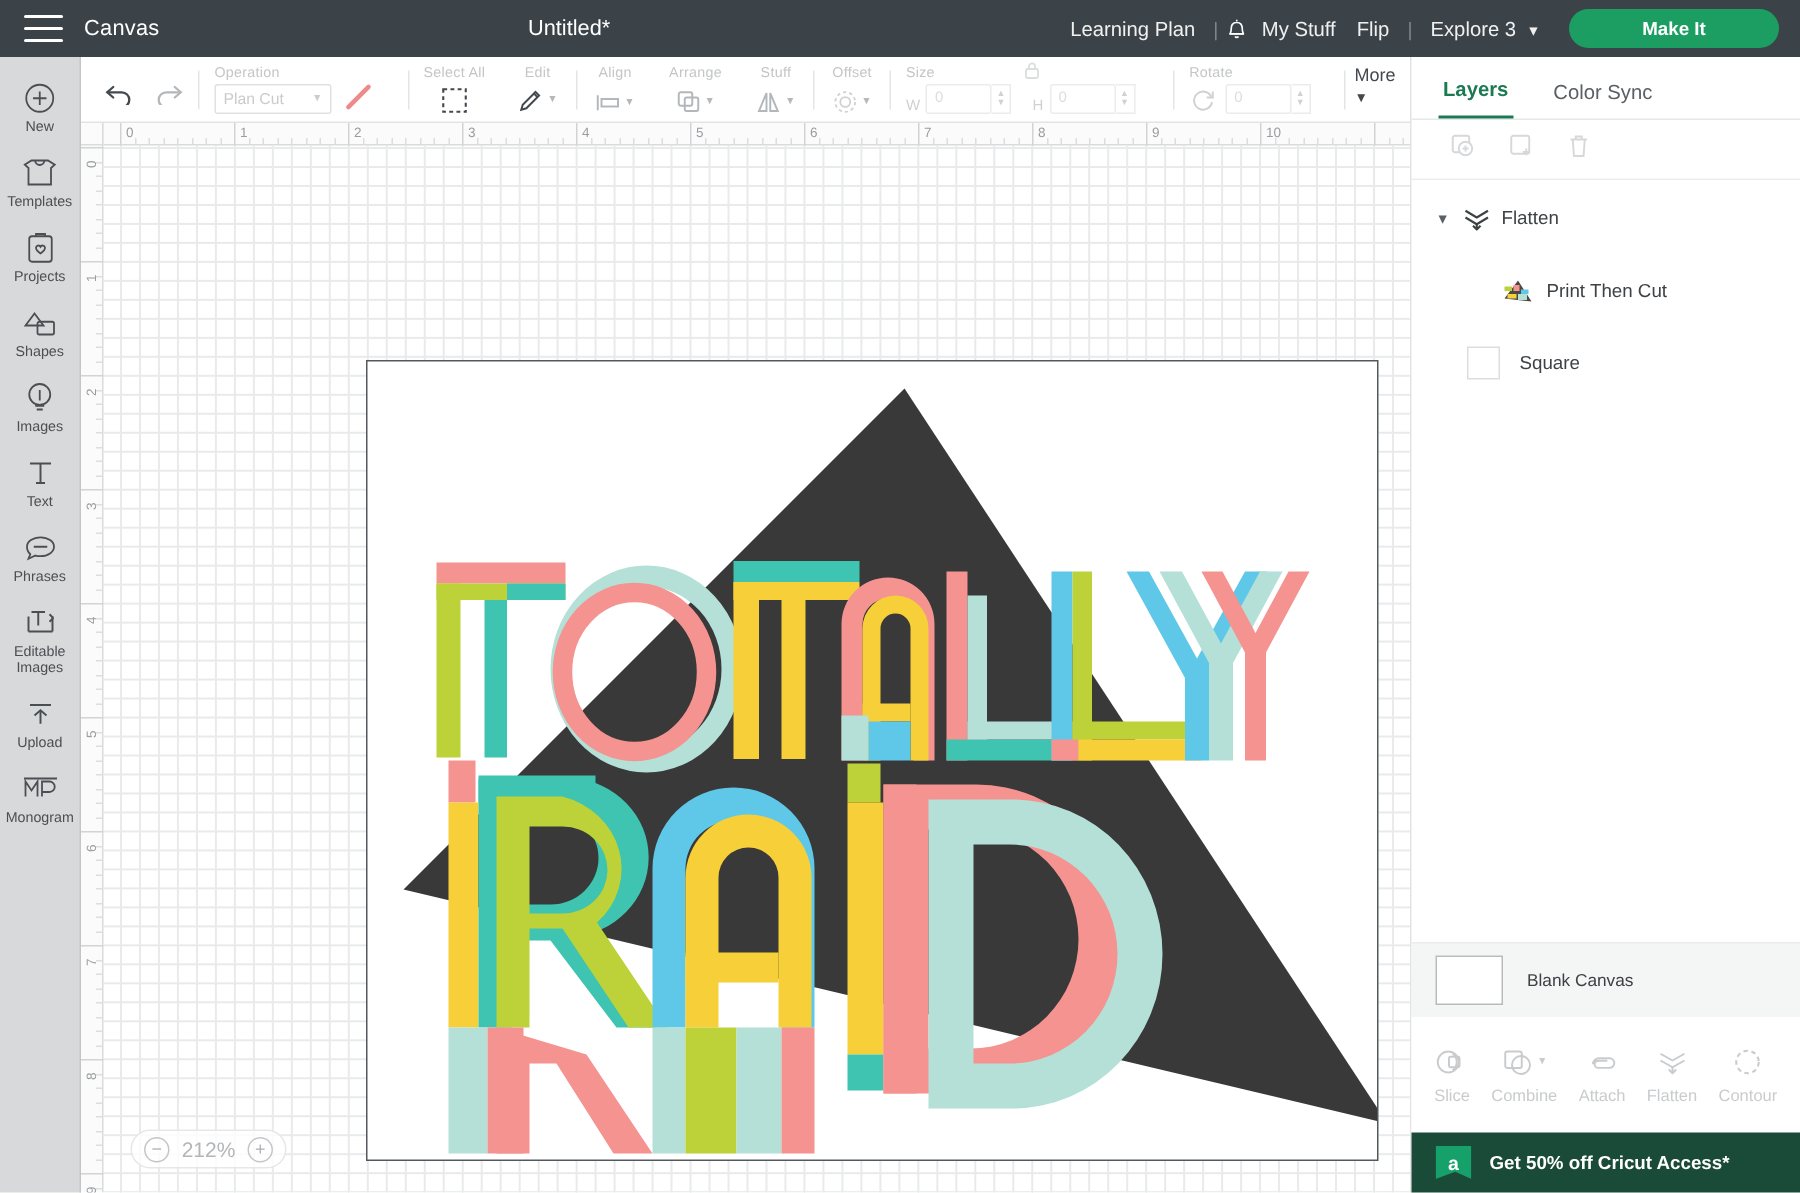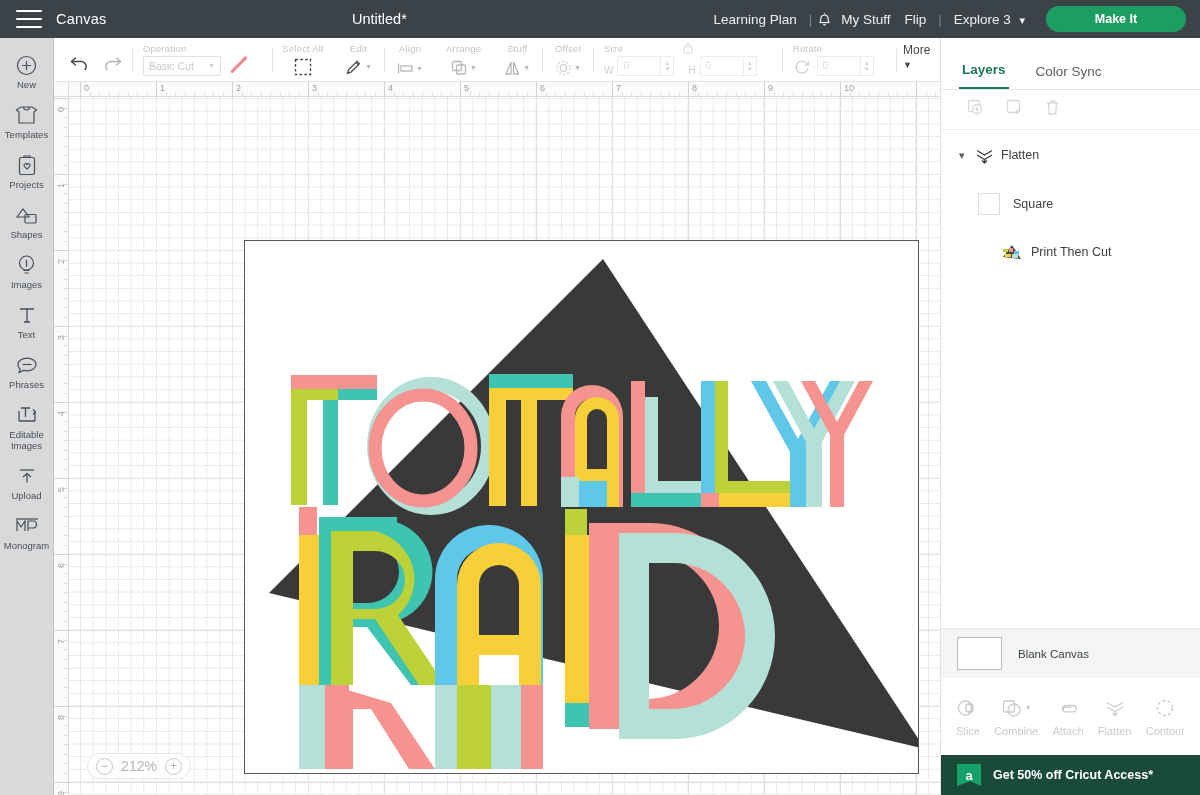--- a/index.html
+++ b/index.html
@@ -103,21 +103,21 @@
     background: rgba(255,255,255,.80); border: 1px solid #e6e7e8; border-radius: 13px;
     display: flex; align-items: center; justify-content: space-between; padding: 0 8px; z-index: 7; }
   .zbtn { width: 17px; height: 17px; border: 1.3px solid #c4c6c8; border-radius: 50%;
     display: flex; align-items: center; justify-content: center; font-size: 12px;
     color: #aeb1b3; line-height: 1; cursor: pointer; }
   #zoom-val { font-size: 14px; color: #b3b6b8; }
 
   
   #right-panel { position: absolute; top: 38px; left: 940px; width: 260px; height: 757px;
     background: #ffffff; border-left: 1px solid #e2e3e4; }
-  #panel-tabs { height: 52px; display: flex; align-items: flex-end; padding-left: 18px;
+  #panel-tabs { height: 42px; display: flex; align-items: flex-end; padding-left: 18px;
     border-bottom: 1px solid #e6e7e8; }
   .ptab { font-size: 13.5px; color: #5b6064; padding: 0 3px 10px 3px; margin-right: 24px; cursor: pointer; }
   .ptab.active { color: #1c7a52; font-weight: bold; border-bottom: 2.5px solid #1c7a52; }
   #panel-actions { height: 40px; display: flex; align-items: center; padding-left: 26px;
     border-bottom: 1px solid #ededee; gap: 22px; color: #d6d8d9; }
   .layer-row { display: flex; align-items: center; height: 48px; padding-left: 18px; cursor: pointer; }
   .layer-chev { width: 16px; color: #5b6064; font-size: 11px; }
   .layer-ico { width: 26px; display: flex; align-items: center; }
   .layer-lbl { font-size: 12.5px; color: #3d4245; }
   .layer-sq { width: 22px; height: 22px; border: 1px solid #dcdddf; background: #fff; }
@@ -281,21 +281,21 @@
         <path d="M13.5 3l4 3.5-4 3.5"></path>
           <path d="M17.2 6.5H7.8a5 5 0 0 0 0 10H11"></path>
         </svg>
     </div>
   </div>
   <div class="tb-div"></div>
 
   <div class="tb-group" style="width:148px;">
     <div class="tb-cap">Operation</div>
     <div class="sel-box">
-      <span>Basic Cut</span>
+      <span>Plan Cut</span>
       <span style="font-size:7px;color:#ccc;">▼</span>
     </div>
     <div class="swatch"></div>
   </div>
   <div class="tb-div"></div>
 
   <div class="tb-group" style="width:62px;">
     <div class="tb-cap ctr">Select All</div>
     <div class="tb-btn on" style="width:100%;">
       <svg width="18" height="18" viewBox="0 0 18 18" fill="none" stroke="#43484d" stroke-width="1.4" stroke-dasharray="2.6 2.2">
@@ -726,42 +726,42 @@
     <span class="layer-ico">
       <svg width="19" height="17" viewBox="0 0 19 17" fill="none" stroke="#3d4245" stroke-width="1.4" stroke-linejoin="round">
         <path d="M2 3.5l7.5 4.5L17 3.5"></path>
           <path d="M2 8l7.5 4.5L17 8"></path>
           <path d="M9.5 12v3.5M7 13.5l2.5 2.5 2.5-2.5"></path>
         </svg>
     </span>
     <span class="layer-lbl">Flatten</span>
   </div>
 
-  <div class="layer-row" style="padding-left:37px;">
-    <span class="layer-ico" style="width:30px;">
-      <span class="layer-sq"></span>
-    </span>
-    <span class="layer-lbl" style="margin-left:5px;">Square</span>
-  </div>
-
   <div class="layer-row" style="padding-left:60px;">
     <span class="layer-ico" style="width:30px;">
       <svg class="thumb-ptc" viewBox="0 0 22 18">
         <rect width="22" height="18" fill="#ffffff"></rect>
         <polygon points="11,2 20,16 2,14" fill="#4a4a42"></polygon>
         <rect x="2" y="6" width="5" height="3" fill="#bcd238"></rect>
         <rect x="8" y="5" width="4" height="4" fill="#f4938f"></rect>
         <rect x="13" y="8" width="5" height="3" fill="#5fc8e8"></rect>
         <rect x="4" y="11" width="6" height="3" fill="#f7cf38"></rect>
         <rect x="11" y="11" width="6" height="4" fill="#b4e0d8"></rect>
       </svg>
     </span>
     <span class="layer-lbl">Print Then Cut</span>
   </div>
 
+  <div class="layer-row" style="padding-left:37px;">
+    <span class="layer-ico" style="width:30px;">
+      <span class="layer-sq"></span>
+    </span>
+    <span class="layer-lbl" style="margin-left:5px;">Square</span>
+  </div>
+
   <div id="canvas-row">
     <div id="canvas-swatch"></div>
     <div id="canvas-lbl">Blank Canvas</div>
   </div>
 
   <div id="bottom-tools">
     <div class="bt">
       <svg width="22" height="22" viewBox="0 0 22 22" fill="none" stroke="#c9cbcd" stroke-width="1.3">
         <circle cx="8.5" cy="11" r="7"></circle>
           <path d="M11.5 5.5a7 7 0 0 1 0 11"></path>

